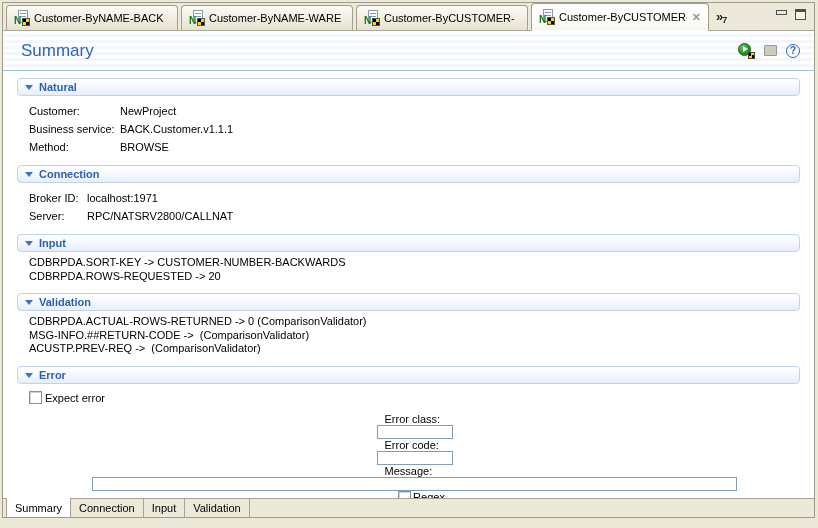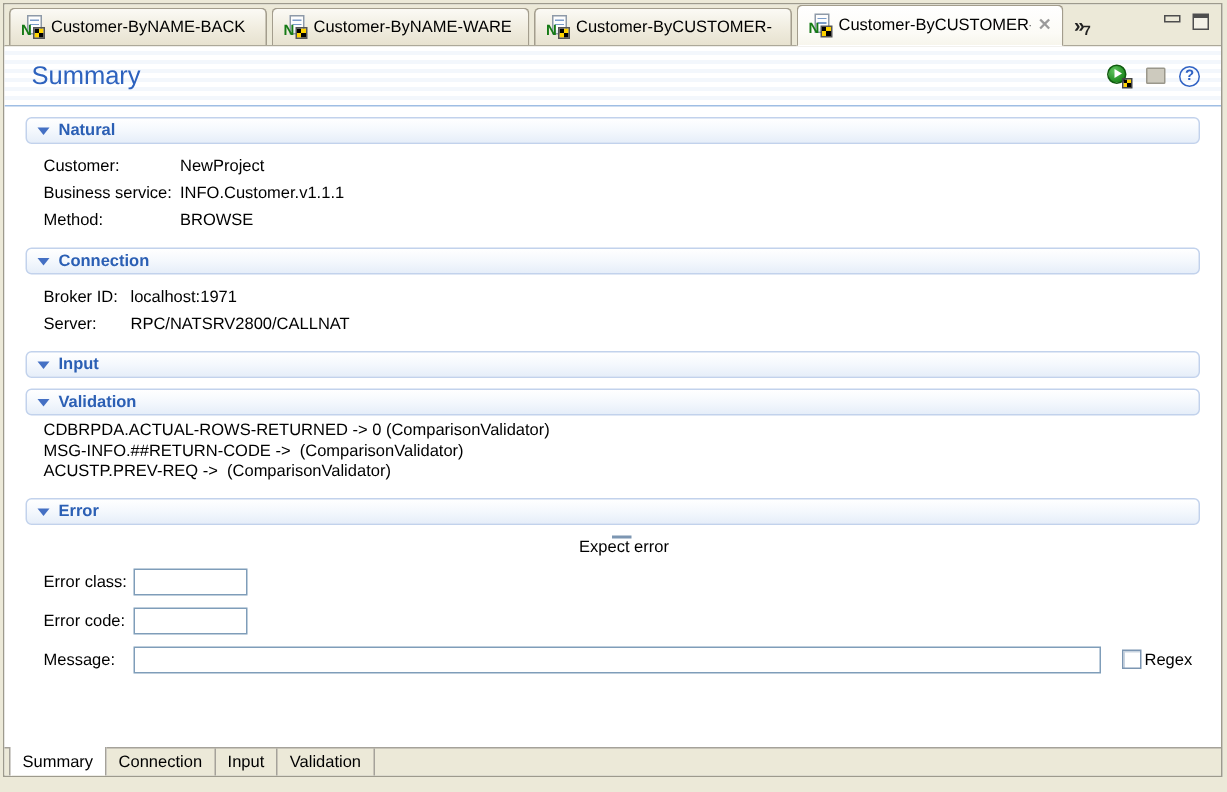--- a/index.html
+++ b/index.html
@@ -143,23 +143,23 @@
   .mono-lines { padding:4px 0 3px 12px; line-height:13.5px; }
   .mono-lines div { white-space:pre; }
 
   
   .checkbox {
     display:inline-block; width:13px; height:13px;
     background:#FFF; border:1px solid #7C96B2;
     box-shadow:inset 1px 1px 0 #C9D4E0;
     vertical-align:middle;
   }
-  .expect-row { margin:7px 0 0 12px; display:flex; align-items:center; height:14px;flex-direction:column; }
+  .expect-row { margin:7px 0 0 12px; display:flex; align-items:center; height:14px; }
   .expect-row .cb-label { margin-left:3px; }
-  .err-row { margin:8px 0 0 12px; display:flex; align-items:center; height:18px; }
+  .err-row { margin:8px 0 0 12px; display:flex; align-items:center; height:18px;flex-direction:column; }
   .err-row .f-label { width:60px; }
   .txt {
     height:18px; border:1px solid #7F9DB9; background:#FFF;
     font-family:"Liberation Sans", sans-serif; font-size:11px; padding:0 3px;
   }
   .txt.small { width:76px; }
   .txt.long { width:645px; }
   .regex-wrap { display:flex; align-items:center; margin-left:6px;padding-left:8px; }
   .regex-wrap .cb-label { margin-left:2px; }
 
@@ -253,21 +253,21 @@
         <span class="twistie"></span>
         <span class="sec-title">Natural</span>
       </div>
       <div class="sec-body">
         <div class="kv-row">
           <span class="kv-label">Customer:</span>
           <span class="kv-value">NewProject</span>
         </div>
         <div class="kv-row">
           <span class="kv-label">Business service:</span>
-          <span class="kv-value">INFO.Customer.v1.1.1</span>
+          <span class="kv-value">BACK.Customer.v1.1.1</span>
         </div>
         <div class="kv-row">
           <span class="kv-label">Method:</span>
           <span class="kv-value">BROWSE</span>
         </div>
       </div>
     </div>
 
     <div class="section connection">
       <div class="sec-head">
@@ -283,20 +283,24 @@
           <span class="kv-label">Server:</span>
           <span class="kv-value">RPC/NATSRV2800/CALLNAT</span>
         </div>
       </div>
     </div>
 
     <div class="section">
       <div class="sec-head">
         <span class="twistie"></span>
         <span class="sec-title">Input</span>
+      </div>
+      <div class="mono-lines">
+        <div>CDBRPDA.SORT-KEY -&gt; CUSTOMER-NUMBER-BACKWARDS</div>
+        <div>CDBRPDA.ROWS-REQUESTED -&gt; 20</div>
       </div>
     </div>
 
     <div class="section">
       <div class="sec-head">
         <span class="twistie"></span>
         <span class="sec-title">Validation</span>
       </div>
       <div class="mono-lines">
         <div>CDBRPDA.ACTUAL-ROWS-RETURNED -&gt; 0 (ComparisonValidator)</div>

